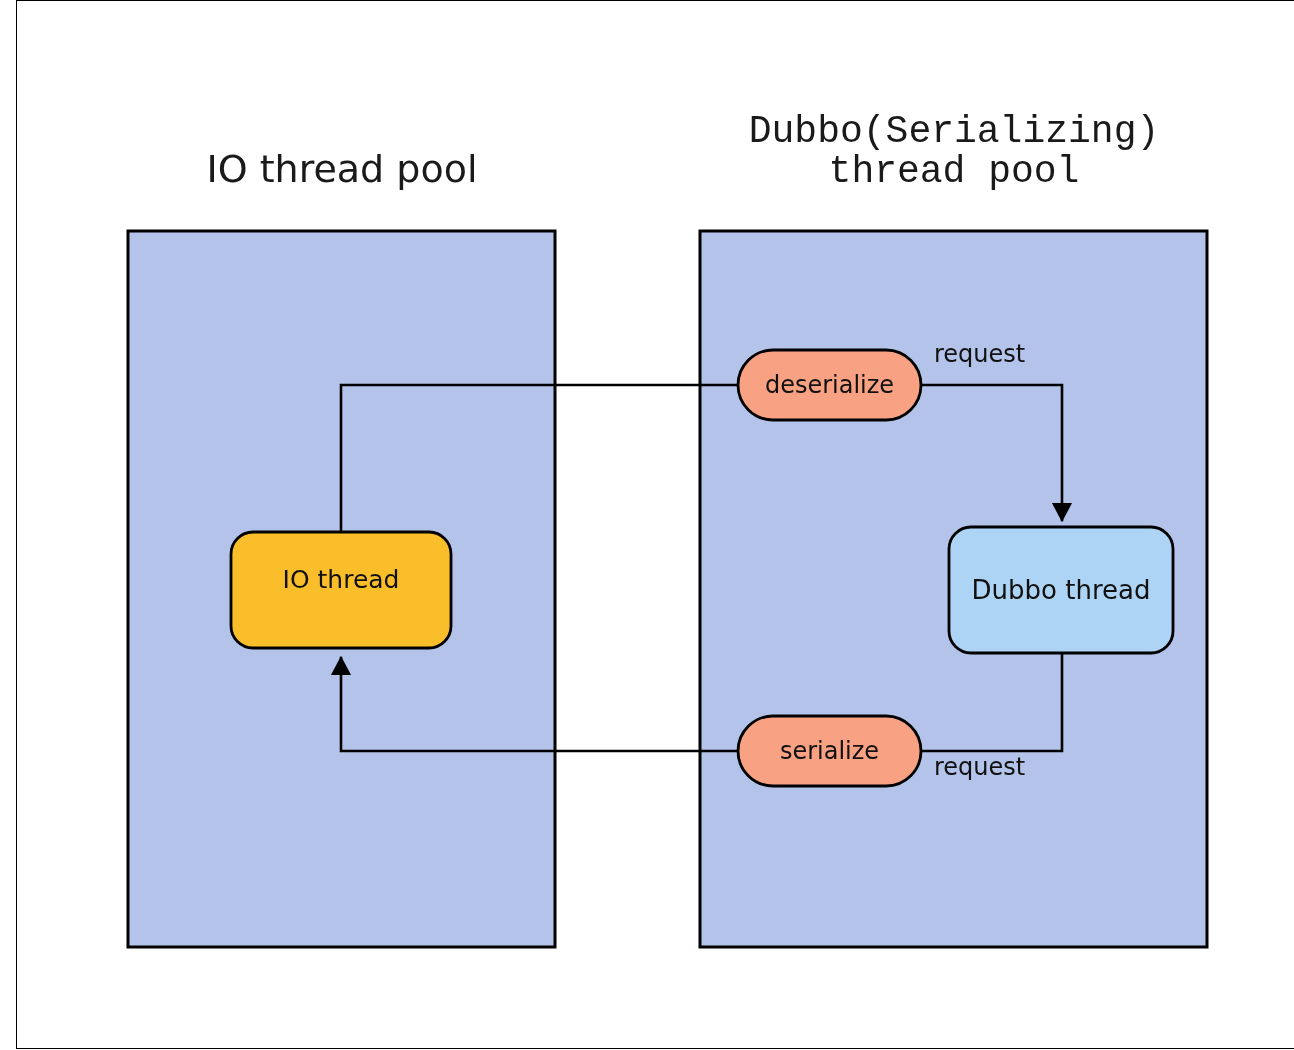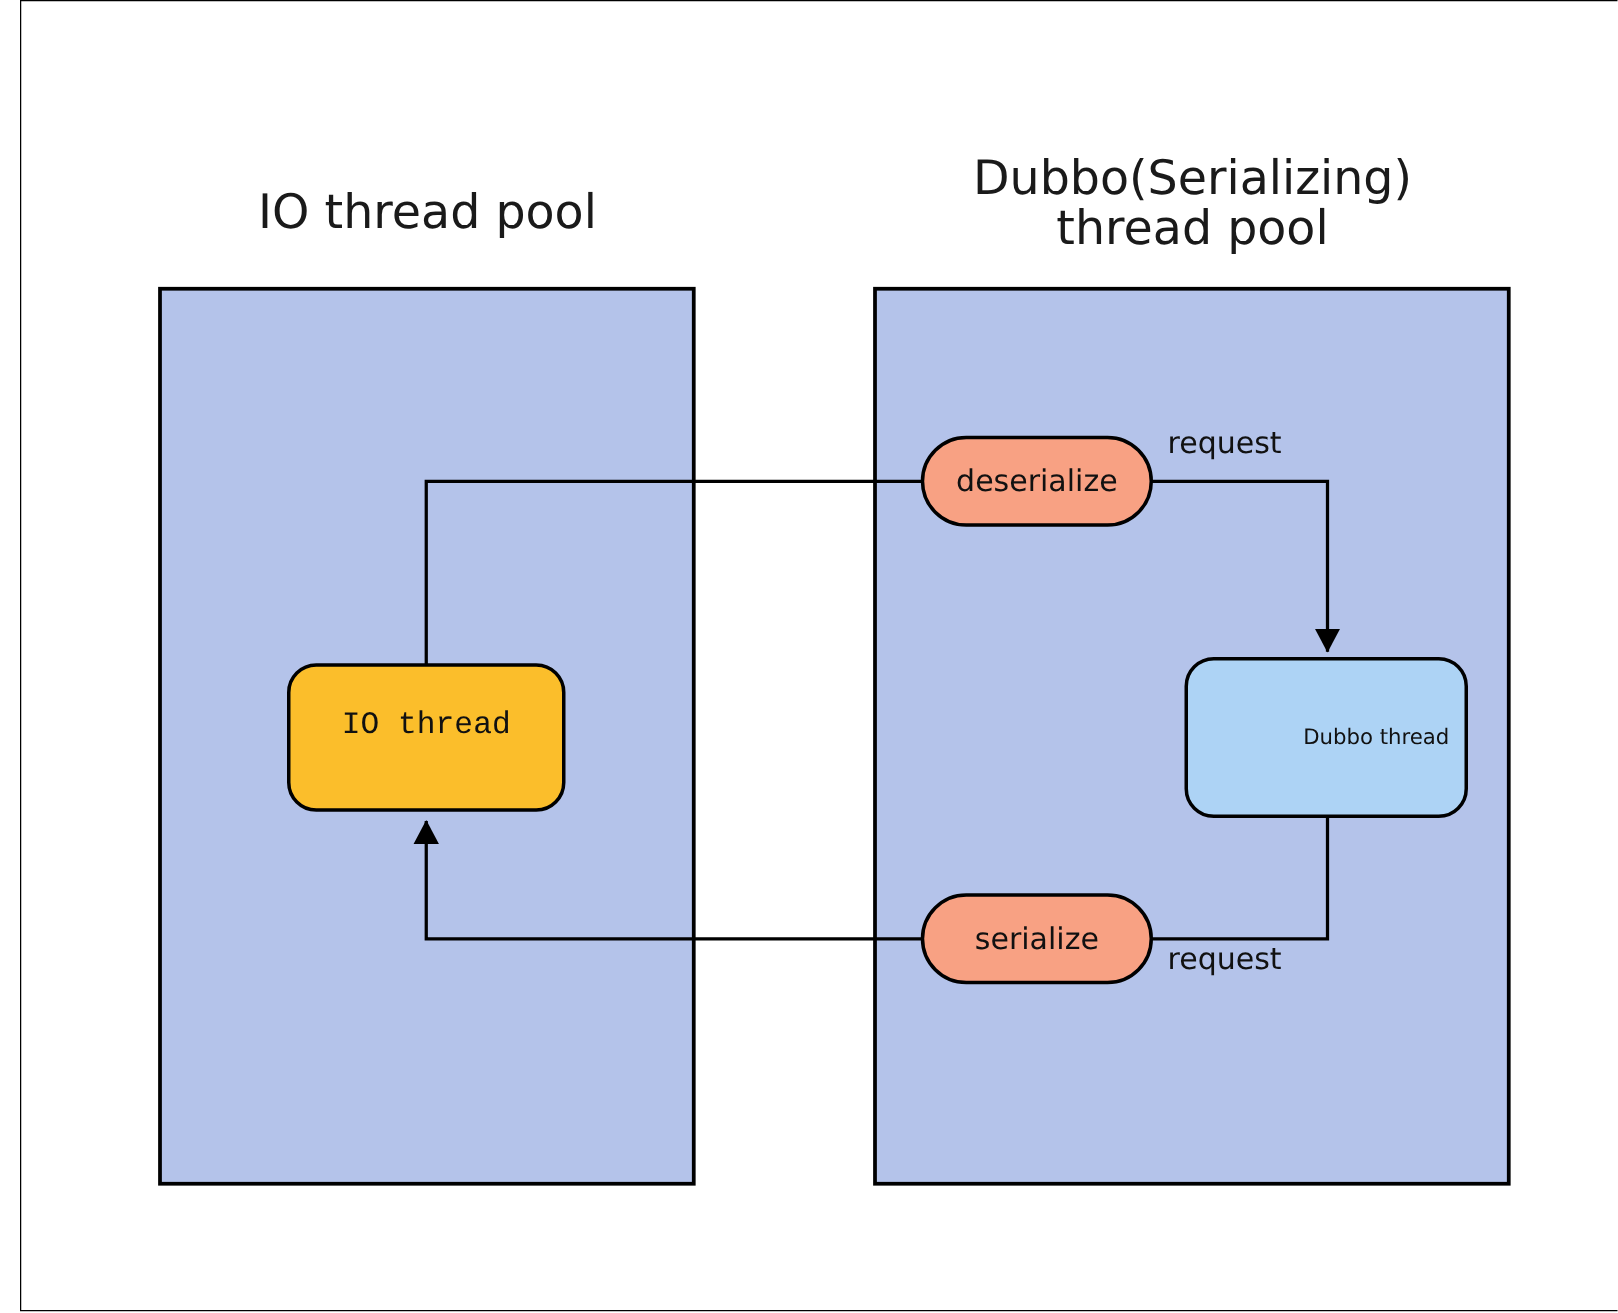--- a/index.html
+++ b/index.html
@@ -45,47 +45,46 @@
     font-family: "DejaVu Sans", sans-serif;
     white-space: pre-line;
   }
   #title-io {
     left: 112px;
     top: 150px;
     width: 428px;
   }
   #title-dubbo {
     left: 684px;
-    top: 123px;
+    top: 112px;
     width: 508px;
+    font-family: Liberation Mono, monospace;
   }
   .node-label {
     position: absolute;
     display: flex;
     align-items: center;
     justify-content: center;
     color: #111111;
     font-family: "DejaVu Sans", sans-serif;
     pointer-events: none;
   }
   #label-io-thread {
     left: 215px;
     top: 532px;
     width: 220px;
     height: 94px;
     font-size: 25px;
-    font-family: Liberation Mono, monospace;
   }
   #label-dubbo-thread {
     left: 933px;
     top: 527px;
     width: 224px;
     height: 126px;
-    font-size: 17px;
-    padding-left: 40px;
+    font-size: 26px;
   }
   #label-deserialize {
     left: 722px;
     top: 350px;
     width: 183px;
     height: 70px;
     font-size: 24px;
   }
   #label-serialize {
     left: 722px;

